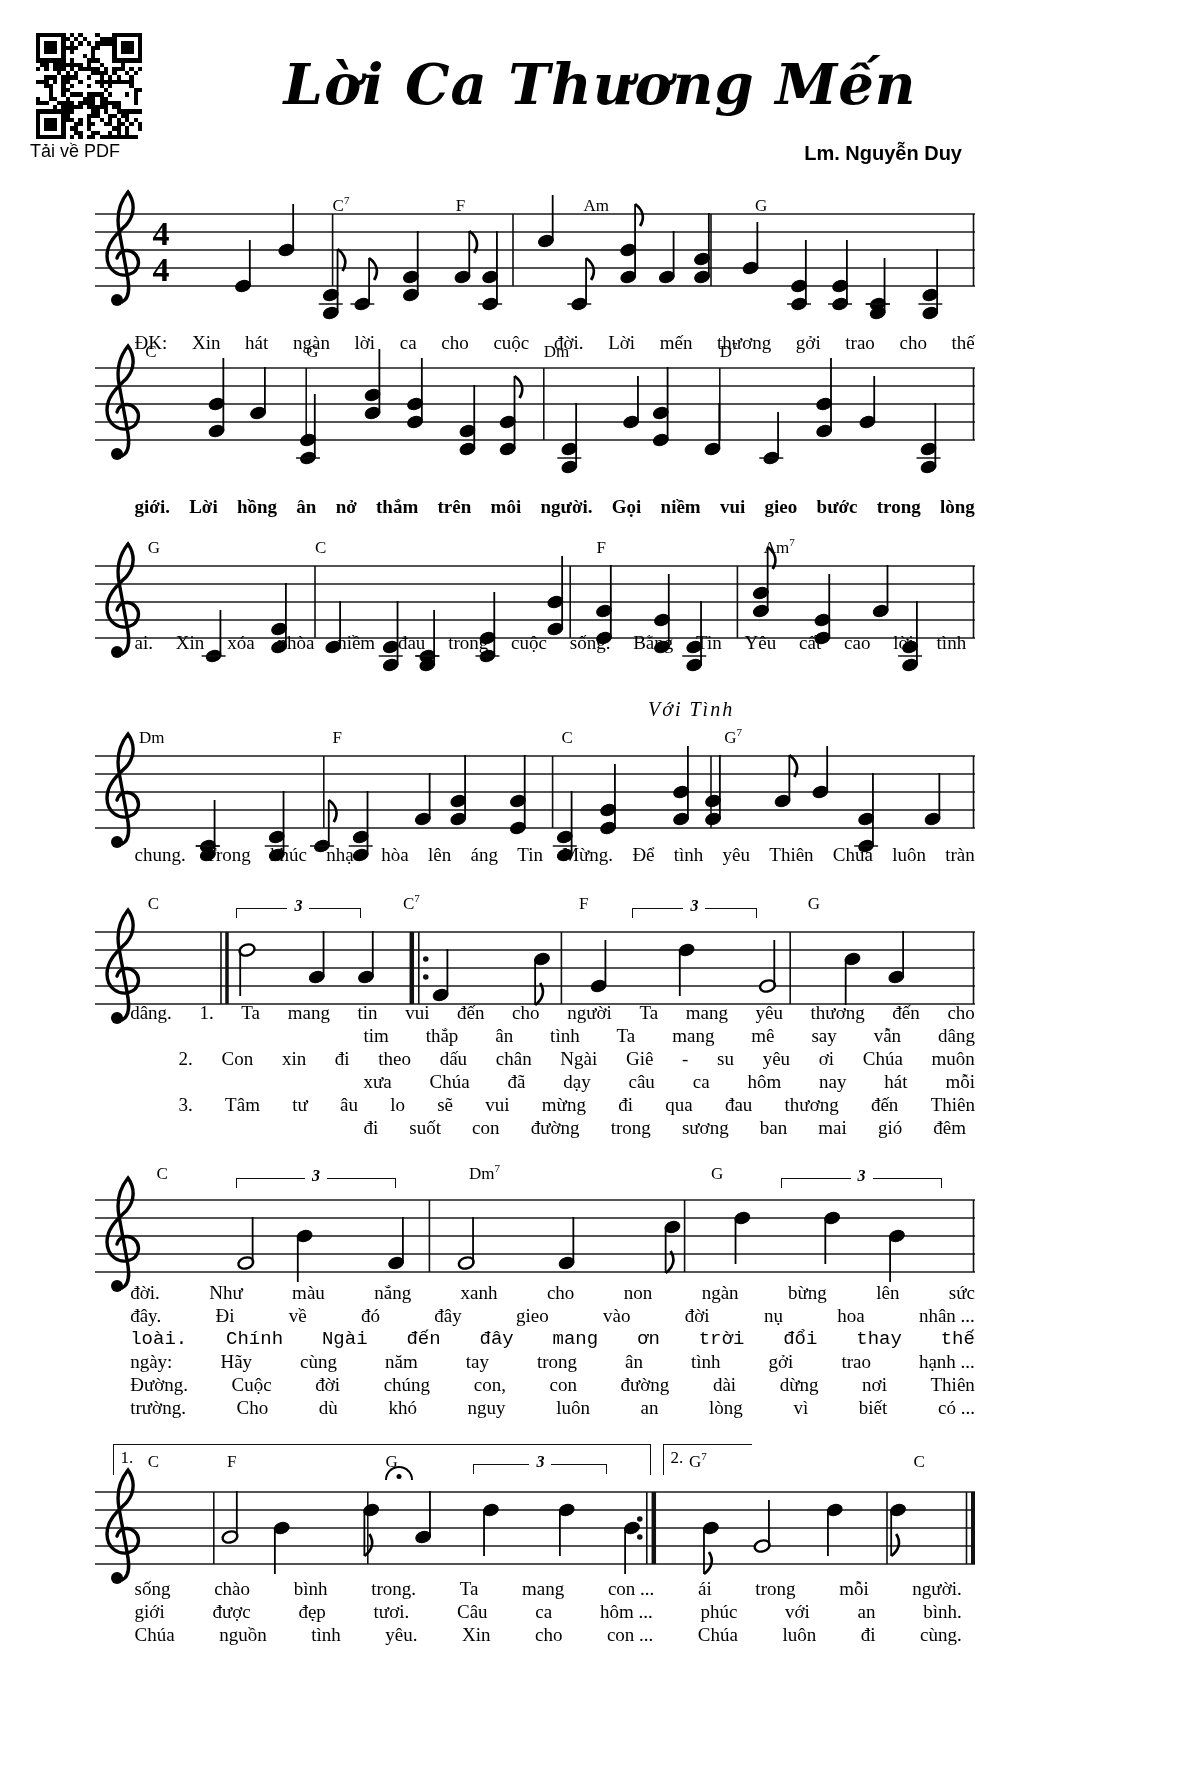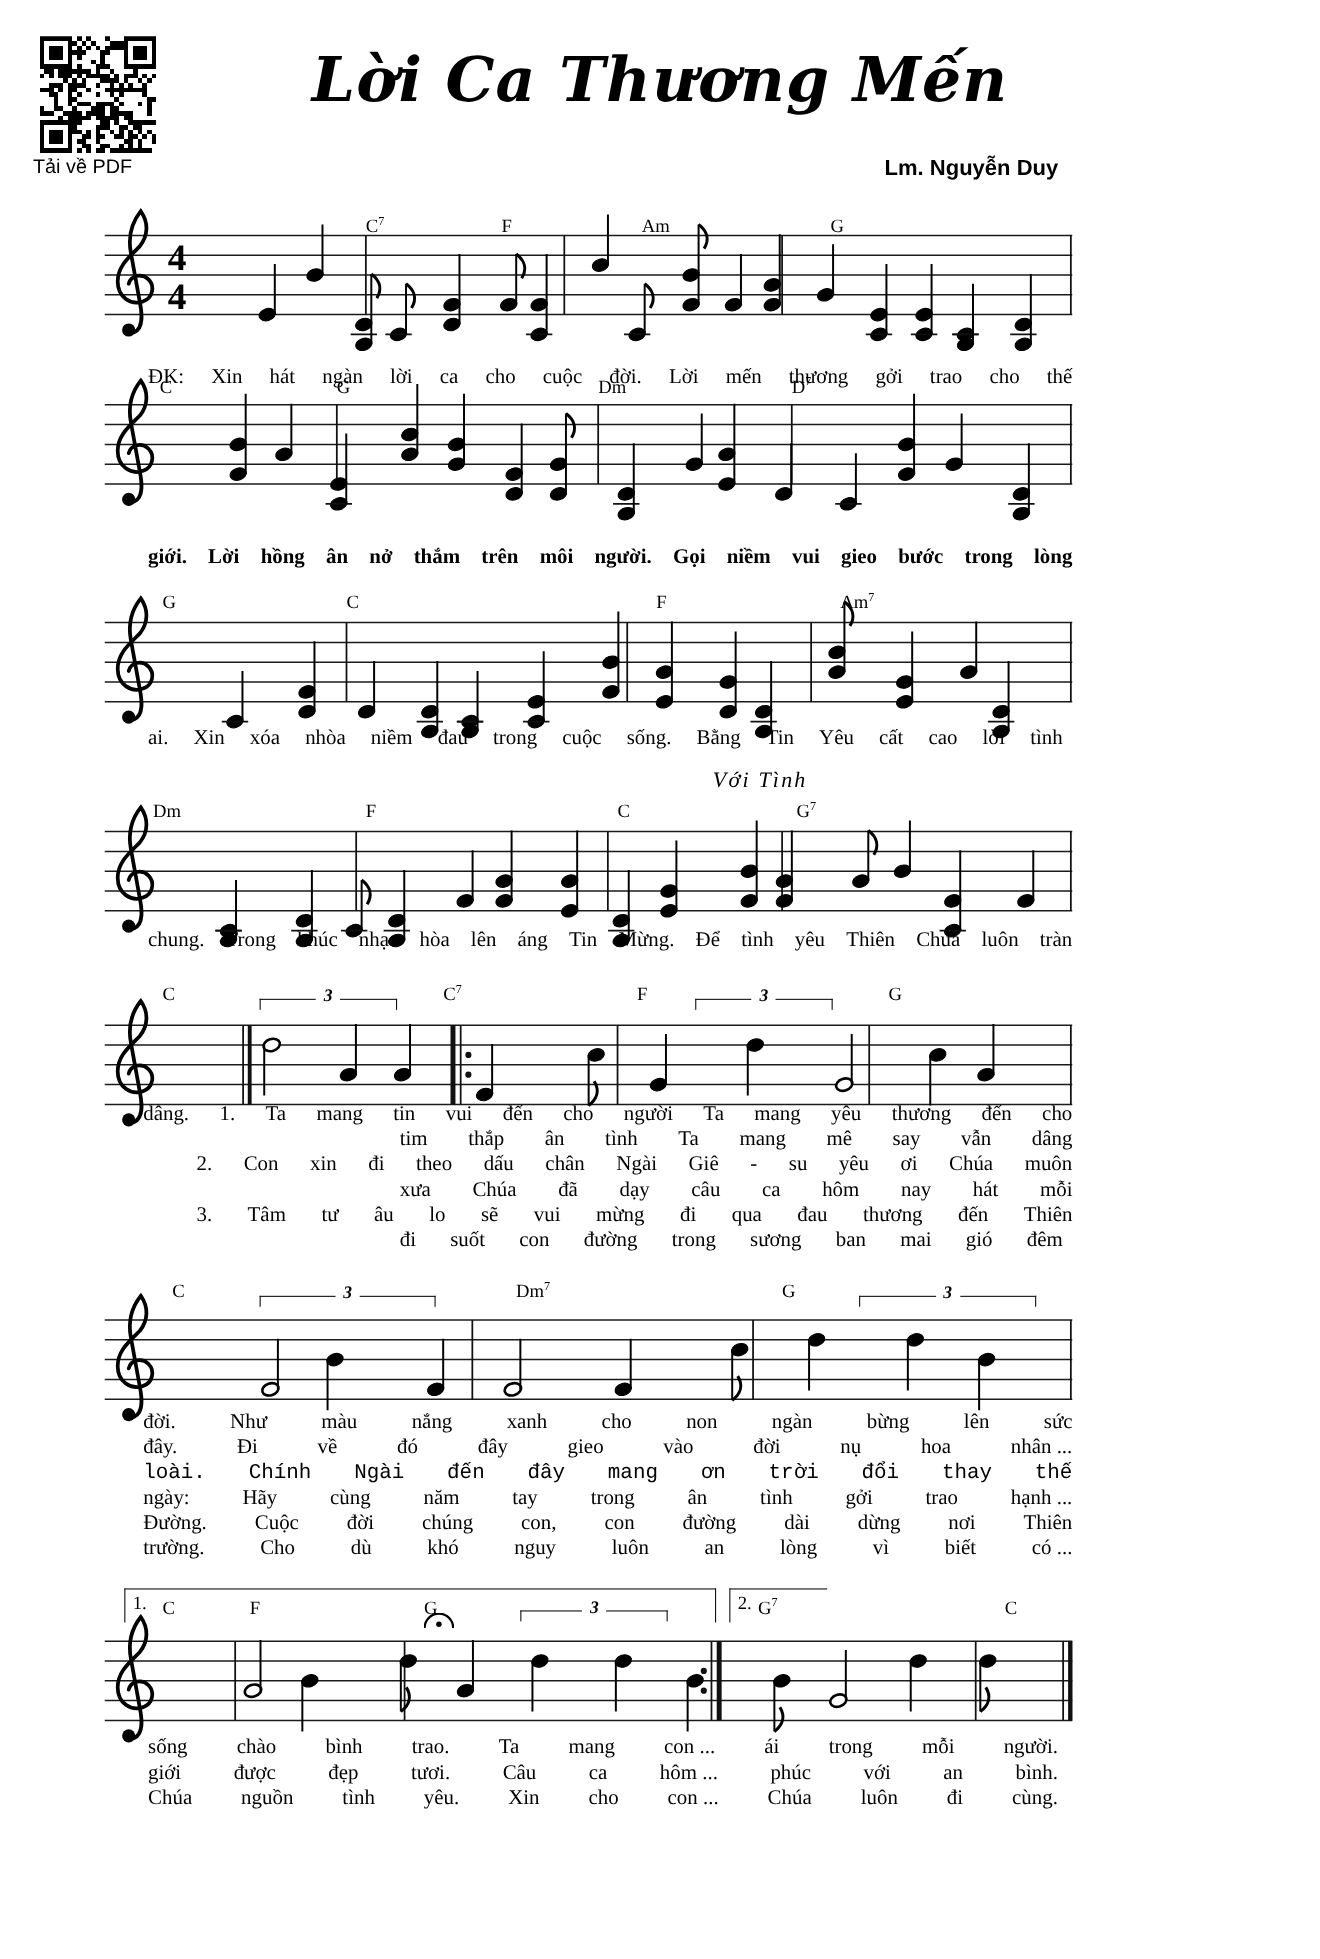--- a/index.html
+++ b/index.html
@@ -3,21 +3,21 @@
 <meta charset="utf-8">
 <style>
   html,body{margin:0;padding:0;background:#fff;}
   body{width:1200px;height:1781px;position:relative;overflow:hidden;
        font-family:"Liberation Serif",serif;color:#000;}
   .page{position:absolute;inset:0;background:#fff;}
   .qr{position:absolute;left:36px;top:33px;width:106px;height:106px;display:block;}
   .qr svg{display:block;width:106px;height:106px;}
   .qr-label{position:absolute;left:30px;top:141px;font-family:"Liberation Sans",sans-serif;
             font-size:18px;color:#000;text-decoration:none;}
-  .title{position:absolute;left:0;right:0;top:40px;margin:0;text-align:center;
+  .title{position:absolute;left:0;right:0;top:40px;margin:11px;text-align:center;
          font-family:"DejaVu Serif",serif;font-style:italic;font-weight:bold;
          font-size:56px;letter-spacing:1px;}
   .composer{position:absolute;right:238px;top:142px;font-family:"Liberation Sans",sans-serif;
             font-weight:bold;font-size:20px;}
   .chord{position:absolute;font-family:"Liberation Serif",serif;font-size:17px;white-space:nowrap;}
   .chord sup{font-size:11px;vertical-align:super;line-height:0;}
   .staff-svg{position:absolute;left:95px;width:880px;height:152px;}
   .lyric-line{position:absolute;display:flex;justify-content:space-between;
               font-size:19px;font-family:"Liberation Serif",serif;white-space:nowrap;align-items:flex-end;}
   .lyric-line span{white-space:nowrap;}
@@ -525,21 +525,21 @@
         <ellipse cx="727.4520194649697" cy="96" rx="7.6" ry="5.4" transform="rotate(-18 727.4520194649697 96)" fill="#000" stroke="#000" stroke-width="1"></ellipse>
         <ellipse cx="727.4520194649697" cy="114" rx="7.6" ry="5.4" transform="rotate(-18 727.4520194649697 114)" fill="#000" stroke="#000" stroke-width="1"></ellipse>
         <line x1="734.2520194649696" y1="50" x2="734.2520194649696" y2="114" stroke="#000" stroke-width="1.8"></line>
         <ellipse cx="785.6781308650972" cy="87" rx="7.6" ry="5.4" transform="rotate(-18 785.6781308650972 87)" fill="#000" stroke="#000" stroke-width="1"></ellipse>
         <line x1="792.4781308650971" y1="41" x2="792.4781308650971" y2="87" stroke="#000" stroke-width="1.8"></line>
         <ellipse cx="815.0872416291918" cy="123" rx="7.6" ry="5.4" transform="rotate(-18 815.0872416291918 123)" fill="#000" stroke="#000" stroke-width="1"></ellipse>
         <ellipse cx="815.0872416291918" cy="141" rx="7.6" ry="5.4" transform="rotate(-18 815.0872416291918 141)" fill="#000" stroke="#000" stroke-width="1"></ellipse>
         <line x1="803.0872416291918" y1="132" x2="827.0872416291918" y2="132" stroke="#111" stroke-width="1.5"></line>
         <line x1="821.8872416291917" y1="77" x2="821.8872416291917" y2="141" stroke="#000" stroke-width="1.8"></line>
       </svg>
-      <div class="lyric-line" style="left: 134.6px; width: 831.6px; top: 660px; gap: 12px;">
+      <div class="lyric-line" style="left: 134.6px; width: 831.6px; top: 632px; gap: 12px;">
         <span>ai.</span>
         <span>Xin</span>
         <span>xóa</span>
         <span>nhòa</span>
         <span>niềm</span>
         <span>đau</span>
         <span>trong</span>
         <span>cuộc</span>
         <span>sống.</span>
         <span>Bằng</span>
@@ -946,21 +946,21 @@
         <ellipse cx="739.7305489301682" cy="60" rx="7.6" ry="5.4" transform="rotate(-18 739.7305489301682 60)" fill="#000" stroke="#000" stroke-width="1"></ellipse>
         <line x1="732.9305489301682" y1="60" x2="732.9305489301682" y2="106" stroke="#000" stroke-width="1.8"></line>
         <ellipse cx="802.9928568840028" cy="60" rx="7.6" ry="5.4" transform="rotate(-18 802.9928568840028 60)" fill="#000" stroke="#000" stroke-width="1"></ellipse>
         <line x1="796.1928568840028" y1="60" x2="796.1928568840028" y2="106" stroke="#000" stroke-width="1.8"></line>
         <path d="M796.1928568840028 106 C 804.1928568840028 100 806.1928568840028 92 801.1928568840028 84" fill="none" stroke="#000" stroke-width="2.8"></path>
       </svg>
       <div class="lyric-line" style="left: 134.6px; width: 827.2px; top: 1578px;">
         <span>sống</span>
         <span>chào</span>
         <span>bình</span>
-        <span>trao.</span>
+        <span>trong.</span>
         <span>Ta</span>
         <span>mang</span>
         <span>con&nbsp;...</span>
         <span>ái</span>
         <span>trong</span>
         <span>mỗi</span>
         <span>người.</span>
       </div>
       <div class="lyric-line" style="left: 134.6px; width: 827.2px; top: 1601px;">
         <span>giới</span>

